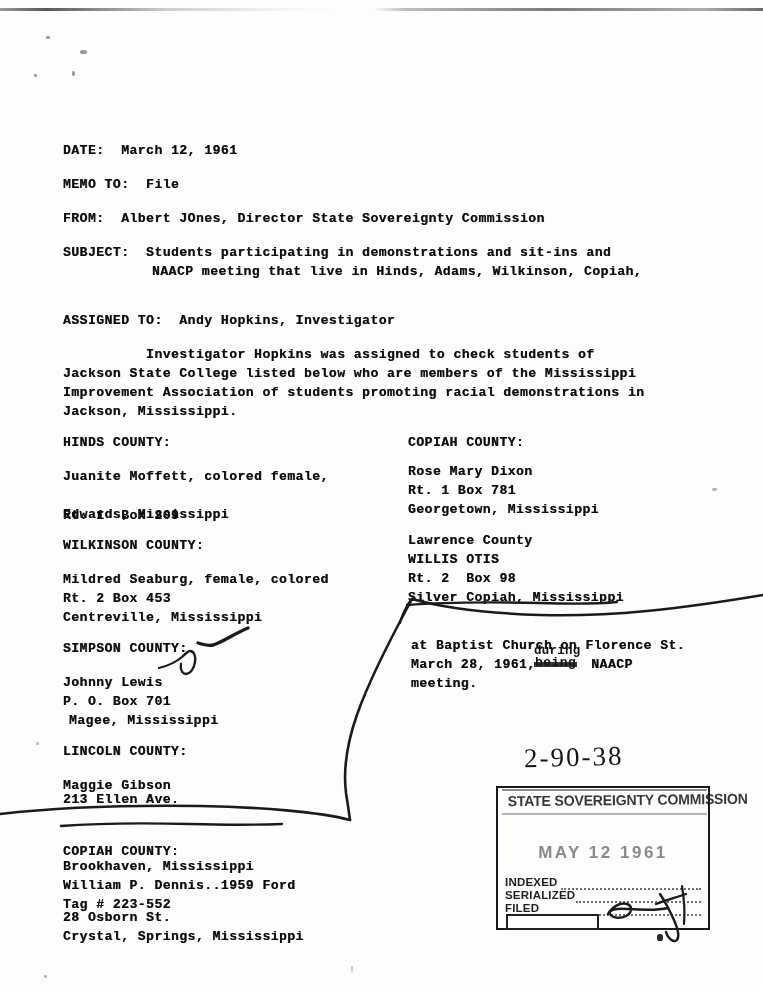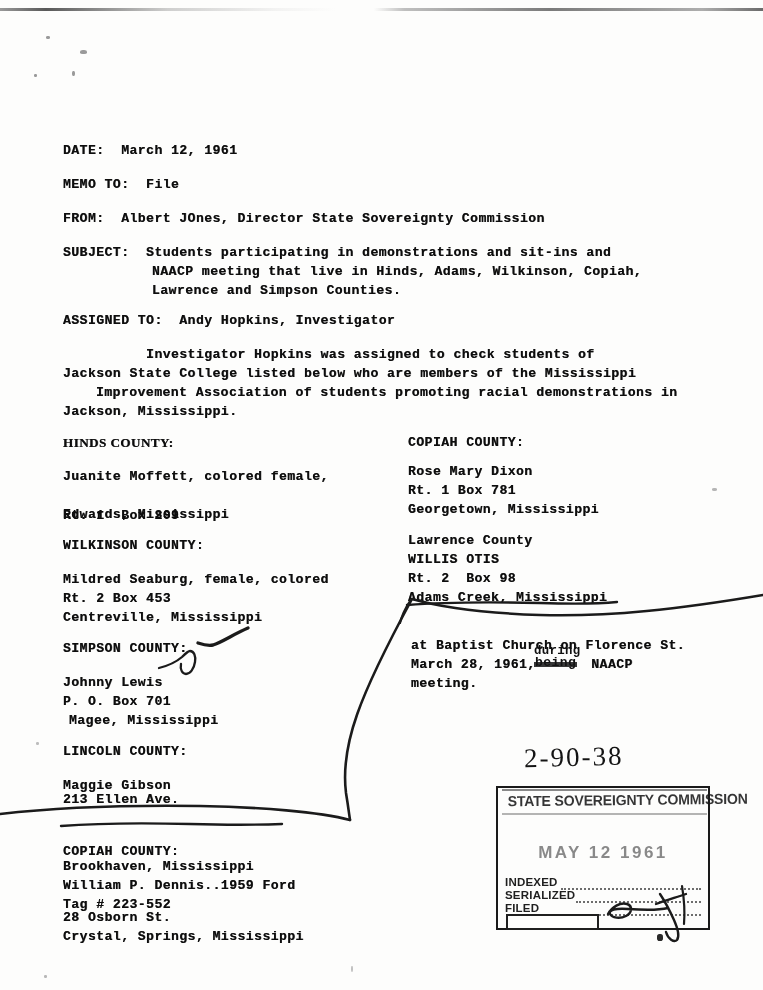--- a/index.html
+++ b/index.html
@@ -181,30 +181,29 @@
   <div class="speck" style="left:44px;top:975px;width:3px;height:3px;background:#b8b8b8;"></div>
   <div class="speck" style="left:712px;top:488px;width:5px;height:3px;background:#b5b5b5;"></div>
   <div class="speck" style="left:36px;top:742px;width:3px;height:3px;background:#bdbdbd;"></div>
 
   <div class="typed" style="left:63px; top:141px;">DATE:  March 12, 1961</div>
   <div class="typed" style="left:63px; top:175px;">MEMO TO:  File</div>
   <div class="typed" style="left:63px; top:209px;">FROM:  Albert JOnes, Director State Sovereignty Commission</div>
 
   <div class="typed" style="left:63px; top:243px;">SUBJECT:  Students participating in demonstrations and sit-ins and</div>
   <div class="typed" style="left:152px; top:262px;">NAACP meeting that live in Hinds, Adams, Wilkinson, Copiah,</div>
-  <div class="typed" style="left:152px; top:281px;">Lawrence and Simpson Counties.</div>
 
   <div class="typed" style="left:63px; top:311px;">ASSIGNED TO:  Andy Hopkins, Investigator</div>
 
   <div class="typed" style="left:63px; top:364px;">Jackson State College listed below who are members of the Mississippi</div>
   <div class="typed" style="left:63px; top:345px;">          Investigator Hopkins was assigned to check students of</div>
-  <div class="typed" style="left:63px; top:383px;margin-left:33px;">Improvement Association of students promoting racial demonstrations in</div>
+  <div class="typed" style="left:63px; top:383px;">Improvement Association of students promoting racial demonstrations in</div>
   <div class="typed" style="left:63px; top:402px;">Jackson, Mississippi.</div>
 
-  <div class="typed" style="left:63px; top:433px;font-family:Liberation Serif, serif;">HINDS COUNTY:</div>
+  <div class="typed" style="left:63px; top:433px;">HINDS COUNTY:</div>
   <div class="typed" style="left:63px; top:467px;font-family:Liberation Mono, monospace;">Juanite Moffett, colored female,</div>
   <div class="typed" style="left:63px; top:506px;text-align:center;">Rt. 1  Box 209</div>
   <div class="typed" style="left:63px; top:505px;">Edwards, Mississippi</div>
 
   <div class="typed" style="left:63px; top:536px;">WILKINSON COUNTY:</div>
   <div class="typed" style="left:63px; top:570px;">Mildred Seaburg, female, colored</div>
   <div class="typed" style="left:63px; top:589px;">Rt. 2 Box 453</div>
   <div class="typed" style="left:63px; top:608px;">Centreville, Mississippi</div>
 
   <div class="typed" style="left:63px; top:639px;">SIMPSON COUNTY:</div>
@@ -224,21 +223,21 @@
   <div class="typed" style="left:63px; top:927px;">Crystal, Springs, Mississippi</div>
 
   <div class="typed" style="left:408px; top:433px;">COPIAH COUNTY:</div>
   <div class="typed" style="left:408px; top:462px;">Rose Mary Dixon</div>
   <div class="typed" style="left:408px; top:481px;">Rt. 1 Box 781</div>
   <div class="typed" style="left:408px; top:500px;">Georgetown, Mississippi</div>
 
   <div class="typed" style="left:408px; top:531px;">Lawrence County</div>
   <div class="typed" style="left:408px; top:550px;">WILLIS OTIS</div>
   <div class="typed" style="left:408px; top:569px;">Rt. 2  Box 98</div>
-  <div class="typed" style="left:408px; top:588px;">Adams Creek, Mississippi</div>
+  <div class="typed" style="left:408px; top:588px;">Silver Copiah, Mississippi</div>
 
   <div class="typed" style="left:411px; top:636px;">at Baptist Church on Florence St.</div>
   <div class="typed" style="left:411px; top:655px;">March 28, 1961, </div>
   <div class="strike-word" style="left:535px; top:655px;">being</div>
   <div class="insert-word" style="left:534px; top:644px;">during</div>
   <div class="typed" style="left:583px; top:655px;"> NAACP</div>
   <div class="typed" style="left:411px; top:674px;">meeting.</div>
 
   <div class="ink" style="left:196px; top:626px;">
     <svg width="60" height="26" viewBox="0 0 60 26">

